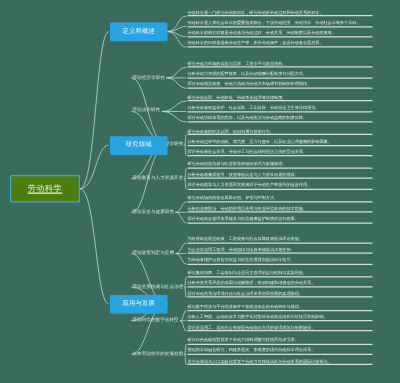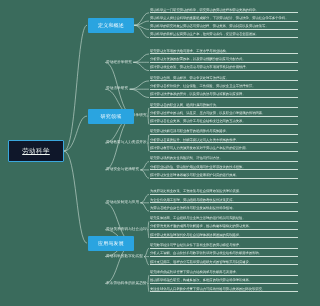--- a/index.html
+++ b/index.html
@@ -10,21 +10,21 @@
     overflow:hidden;
     position:relative;
   }
   #canvas{position:absolute;inset:0;width:300px;height:306px;}
   svg.links{position:absolute;left:0;top:0;width:300px;height:306px;pointer-events:none;}
   svg.links path{fill:none;stroke:#cfe0d8;stroke-width:0.7;opacity:.85;}
 
   .node{position:absolute;box-sizing:border-box;}
 
   .root{
-    background:#0f172a;
+    background:#4d7c0f;
     border:1px solid #3aa7dd;
     color:#eef5f2;
     font-size:6.5px;
     line-height:1;
     display:flex;align-items:center;justify-content:center;
     letter-spacing:.4px;
     border-radius:1px;
     text-decoration:underline;
   }
   .branch{

